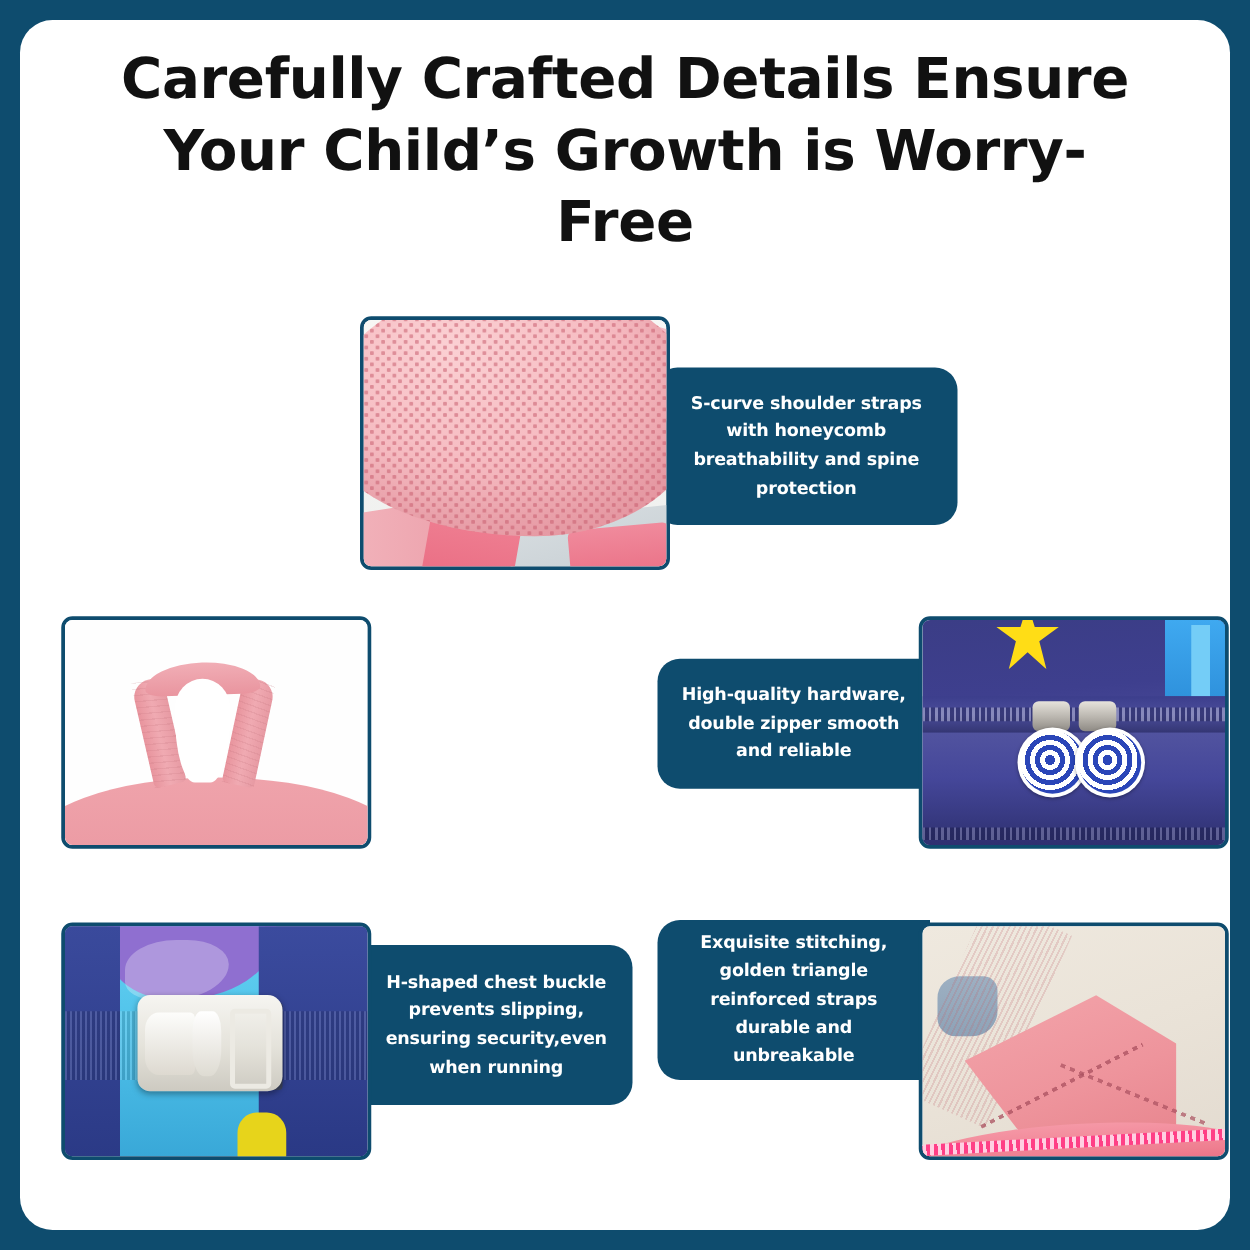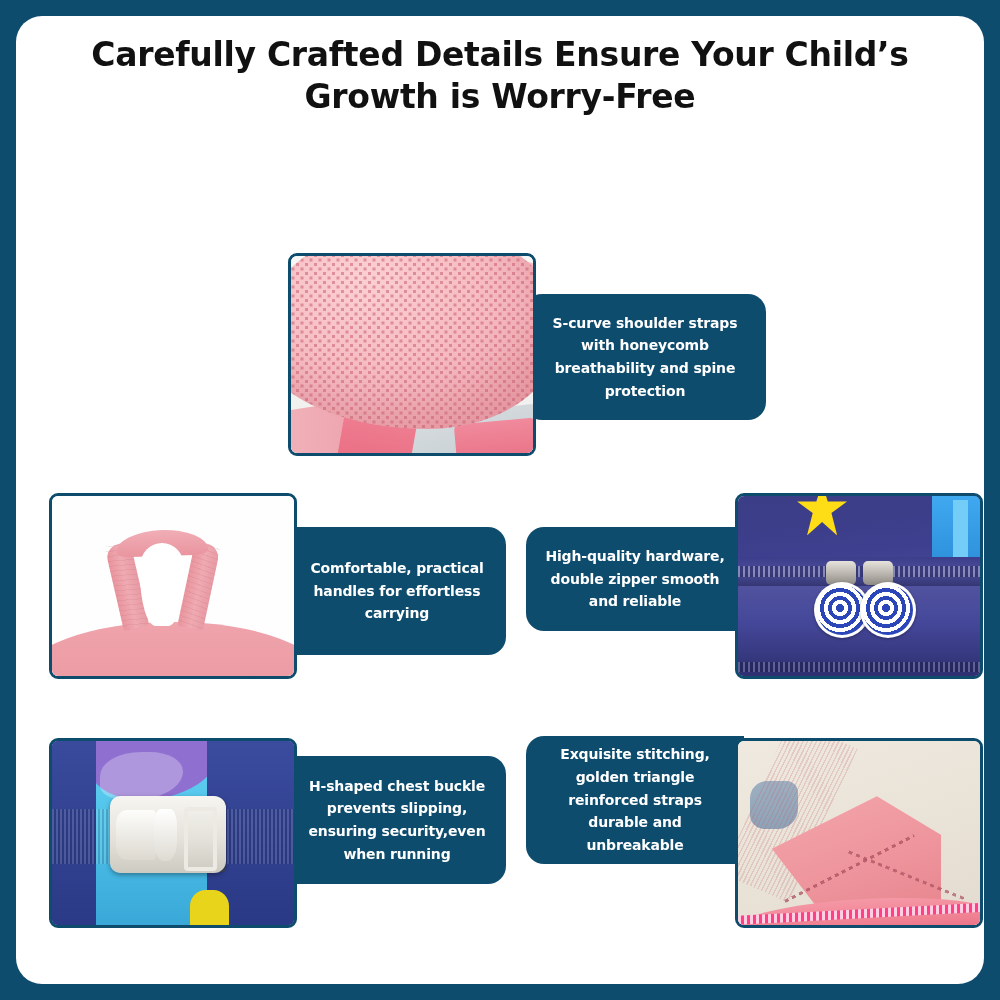--- a/index.html
+++ b/index.html
@@ -26,21 +26,21 @@
     background: #ffffff;
     border-radius: 26px;
     overflow: hidden;
   }
 
   
   .header { padding: 18px 70px 0 70px; text-align: center; }
 
   .title {
     font-family: "DejaVu Sans", sans-serif;
-    font-size: 33px;
+    font-size: 45px;
     font-weight: 700;
     line-height: 1.28;
     color: #111111;
     letter-spacing: -0.3px;
   }
 
   .subtitle {
     margin-top: 16px;
     font-family: "DejaVu Sans", sans-serif;
     font-size: 19.5px;
@@ -393,23 +393,20 @@
         <div class="mesh-grey"></div>
         <div class="mesh-strapA"></div>
         <div class="mesh-strapB"></div>
         <div class="mesh-pinkR"></div>
         <div class="mesh-tailR"></div>
         <div class="mesh-blob"></div>
         <div class="mesh-dots"></div>
       </div>
     </div>
 
-    <div class="textpanel round-r" id="panel-handle">
-      <span>Comfortable, practical handles for effortless carrying</span>
-    </div>
     <div class="photo" id="photo-handle">
       <div class="art">
         <div class="hd-bg"></div>
         <div class="hd-body"></div>
         <div class="hd-loopL">
             <div class="hd-rib"></div>
           </div>
         <div class="hd-loopR">
             <div class="hd-rib"></div>
           </div>

